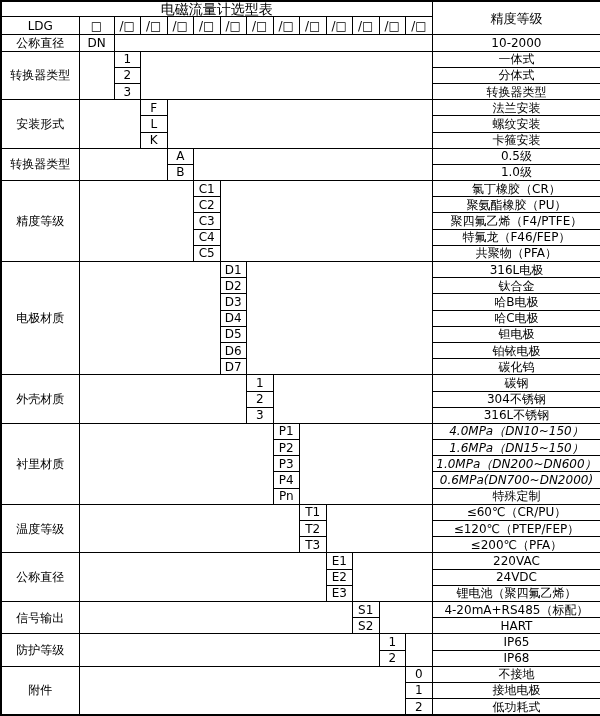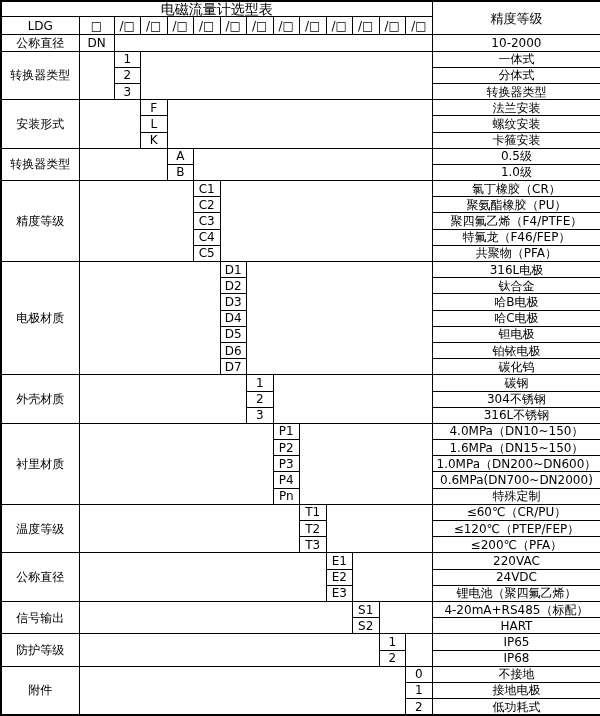--- a/index.html
+++ b/index.html
@@ -23,21 +23,21 @@
   }
   table.sel{border:2px solid #000;}
   tr{height:16px;}
   tr.title-row{height:15px;border-radius:6px;}
   tr.ldg-row{height:18px;}
   td.title{font-size:14px;}
   td.fn-header{font-size:13px;}
   td.lbl{font-size:12px;}
   td.code{font-size:12px;}
   td.desc{font-size:12px;}
-  td.left{text-align:left;padding-left:2px;}
+  td.left{text-align:left;padding-left:2px;font-style:italic;}
   td.ldg{text-align:left;padding-left:8px;}
   td.dn{text-align:left;padding-left:1px;margin-left:40px;}
 </style>
 </head>
 <body>
 
 <table class="sel">
   <colgroup>
     <col style="width:78px">
     <col style="width:35px">

